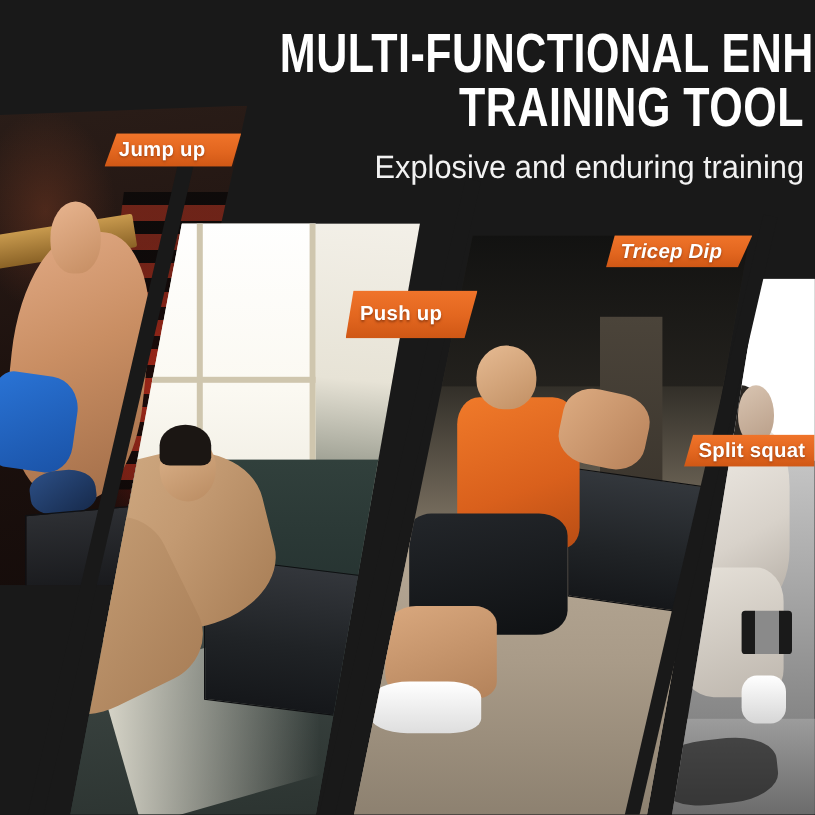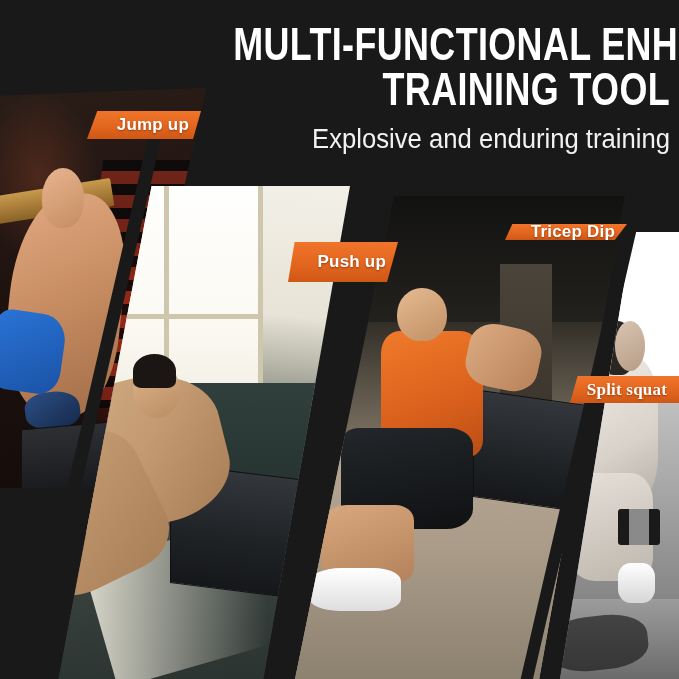--- a/index.html
+++ b/index.html
@@ -344,21 +344,21 @@
     background:rgba(20,20,20,.62);
     border-radius:40%;
     transform:rotate(-6deg);
   }
 
   
   .badge{
     position:absolute;
     display:flex;
     align-items:center;
-    justify-content:flex-end;
+    justify-content:flex-start;
     background:linear-gradient(180deg,#f0742a 0%,#e2661f 55%,#cf5715 100%);
     color:#ffffff;
     font-weight:700;
     font-size:17px;
     letter-spacing:.2px;
     white-space:nowrap;
     z-index:30;
     text-shadow:0 1px 2px rgba(90,30,5,.55);
     padding:0 12px;
     box-sizing:border-box;
@@ -367,29 +367,29 @@
     left:87px; top:111px;
     width:114px; height:28px;
     clip-path:polygon(9% 0, 100% 0, 93% 100%, 0 100%);
   }
   #badge-push{
     left:288px; top:242px;
     width:110px; height:40px;
     clip-path:polygon(6% 0, 100% 0, 90% 100%, 0 100%);
   }
   #badge-tricep{
-    left:505px; top:224px;
-    width:122px; height:16px;
+    left:505px; top:196px;
+    width:122px; height:27px;
     clip-path:polygon(6% 0, 100% 0, 90% 100%, 0 100%);
+    font-style:italic;
   }
   #badge-split{
-    left:570px; top:376px;
+    left:570px; top:362px;
     width:109px; height:27px;
     clip-path:polygon(7% 0, 100% 0, 100% 100%, 0 100%);
-    font-family:Liberation Serif, serif;
   }
 
   
   .sep{
     position:absolute;
     background:#191919;
     z-index:20;
     pointer-events:none;
   }
   #sep1{ left:150px; top:130px; width:13px; height:620px; transform:rotate(13deg); transform-origin:top center;}

